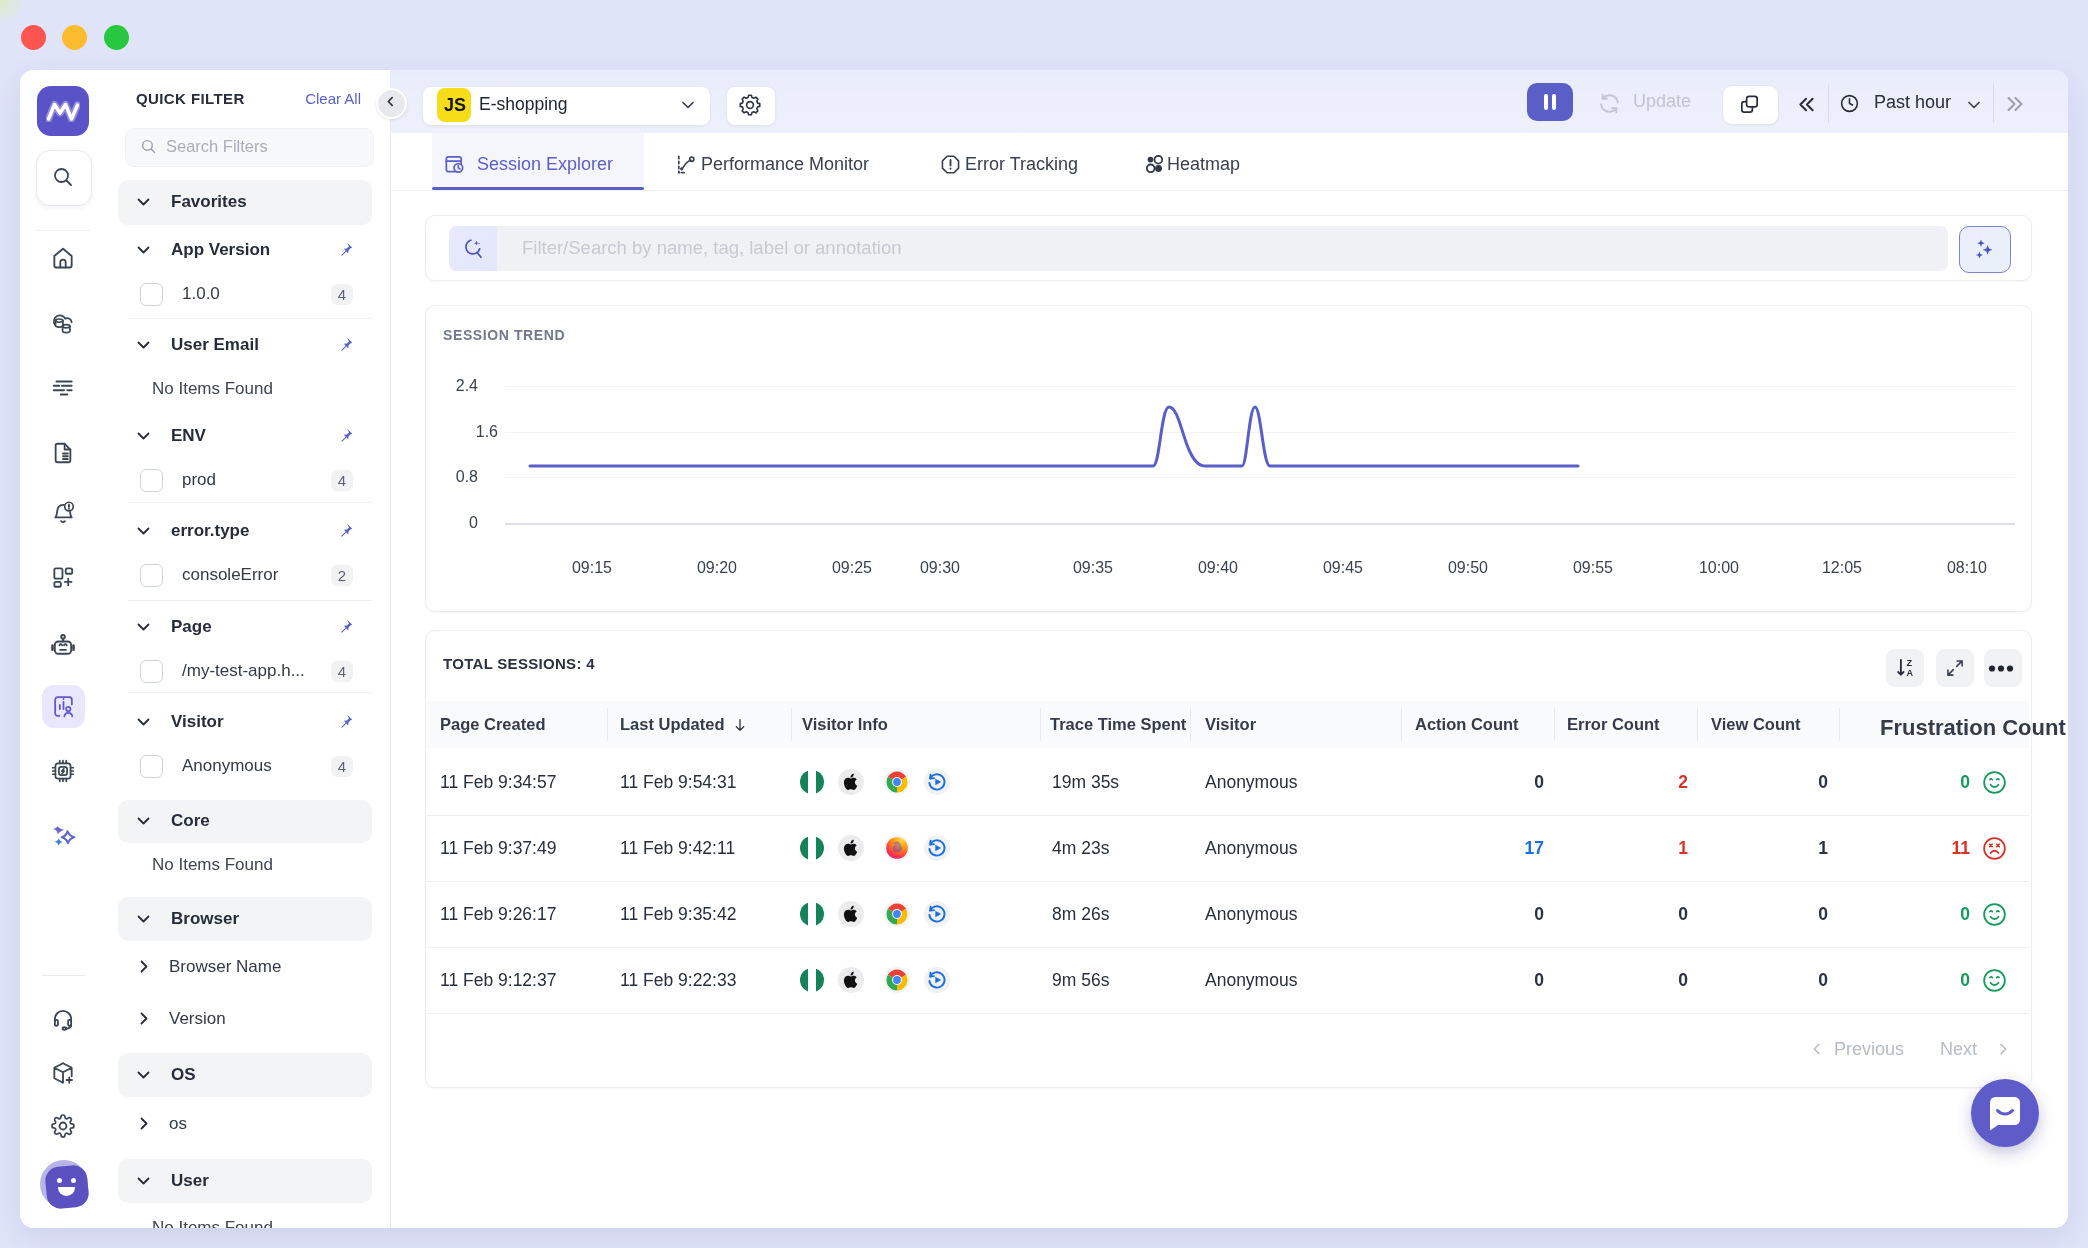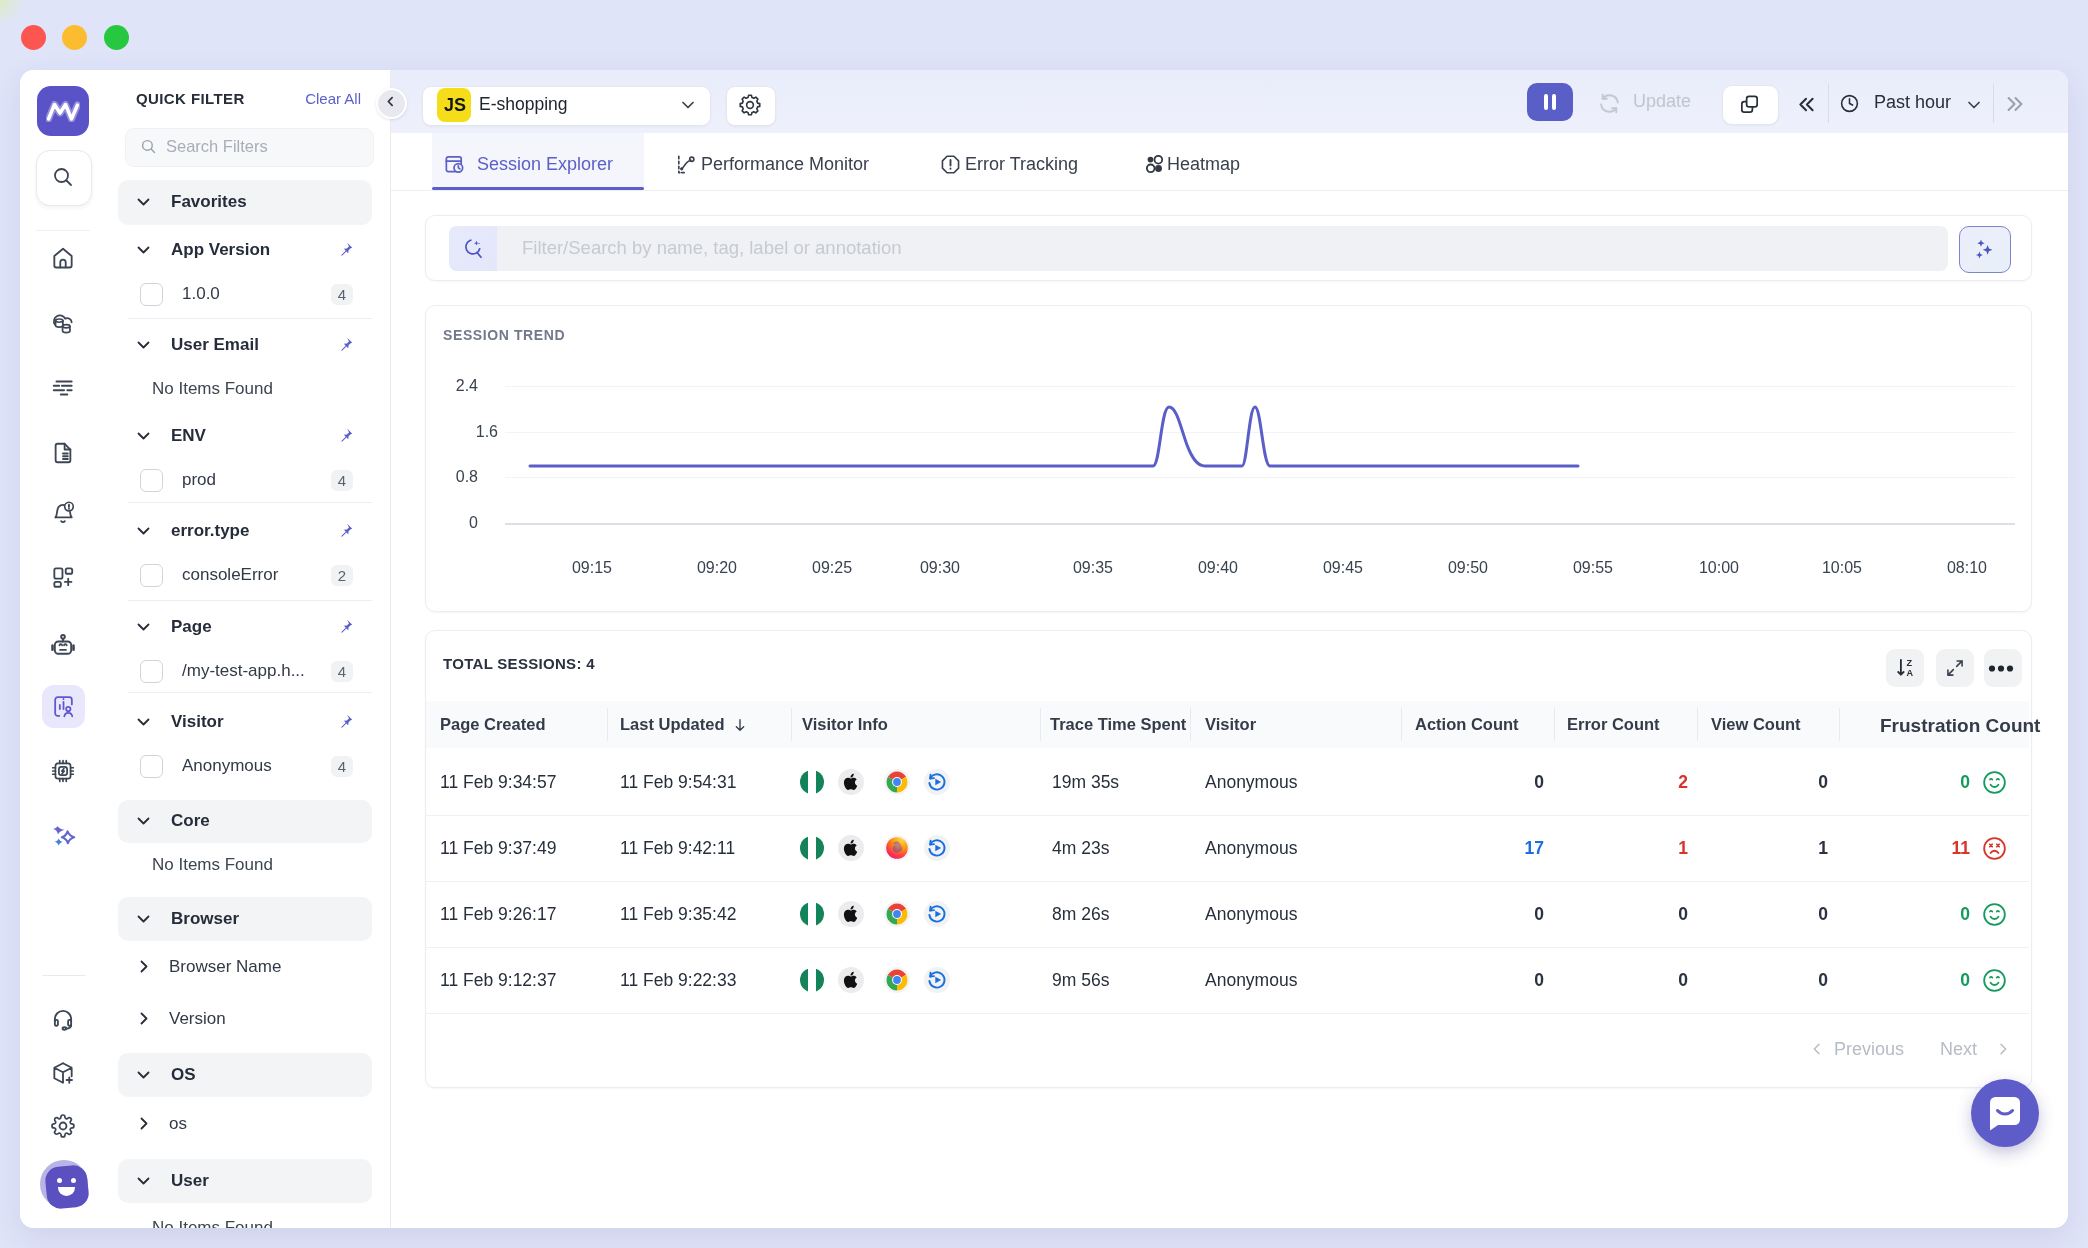--- a/index.html
+++ b/index.html
@@ -377,29 +377,29 @@
 <div class="abs" style="left:485px;top:453px;width:1510px;height:1.5px;background:#dde1e7"></div>
 <div class="txt" style="left:420px;top:307px;width:38px;text-align:right;font-size:16px;color:#39424f">2.4</div>
 <div class="txt" style="left:440px;top:353px;width:38px;text-align:right;font-size:16px;color:#39424f">1.6</div>
 <div class="txt" style="left:420px;top:398px;width:38px;text-align:right;font-size:16px;color:#39424f">0.8</div>
 <div class="txt" style="left:420px;top:444px;width:38px;text-align:right;font-size:16px;color:#39424f">0</div>
 <svg class="abs" style="left:405px;top:235px" width="1605" height="305" viewBox="0 0 1605 305">
 <path d="M105 161 H728 C735 161 736 102 744 102 C752 102 756 124 762 140 C767 153 772 161 780 161 H817 C822 161 824 102 830 102 C836 102 838 161 845 161 H1153" fill="none" stroke="#5a5fc8" stroke-width="3" stroke-linecap="round" stroke-linejoin="round"></path>
 </svg>
 <div class="txt" style="left:542px;top:489px;width:60px;text-align:center;font-size:16px;color:#39424f">09:15</div>
 <div class="txt" style="left:667px;top:489px;width:60px;text-align:center;font-size:16px;color:#39424f">09:20</div>
-<div class="txt" style="left:792px;top:489px;width:60px;text-align:left;font-size:16px;color:#39424f">09:25</div>
+<div class="txt" style="left:792px;top:489px;width:60px;text-align:right;font-size:16px;color:#39424f">09:25</div>
 <div class="txt" style="left:880px;top:489px;width:60px;text-align:right;font-size:16px;color:#39424f">09:30</div>
 <div class="txt" style="left:1043px;top:489px;width:60px;text-align:center;font-size:16px;color:#39424f">09:35</div>
 <div class="txt" style="left:1168px;top:489px;width:60px;text-align:center;font-size:16px;color:#39424f">09:40</div>
 <div class="txt" style="left:1293px;top:489px;width:60px;text-align:center;font-size:16px;color:#39424f">09:45</div>
 <div class="txt" style="left:1418px;top:489px;width:60px;text-align:center;font-size:16px;color:#39424f">09:50</div>
 <div class="txt" style="left:1543px;top:489px;width:60px;text-align:center;font-size:16px;color:#39424f">09:55</div>
 <div class="txt" style="left:1669px;top:489px;width:60px;text-align:center;font-size:16px;color:#39424f">10:00</div>
-<div class="txt" style="left:1792px;top:489px;width:60px;text-align:center;font-size:16px;color:#39424f">10:05</div>
+<div class="txt" style="left:1792px;top:489px;width:60px;text-align:center;font-size:16px;color:#39424f">12:05</div>
 <div class="txt" style="left:1917px;top:489px;width:60px;text-align:center;font-size:16px;color:#39424f">08:10</div>
 
 <div class="card" style="left:405px;top:560px;width:1605px;height:456px"></div>
 <div class="txt" style="left:423px;top:585px;font-size:15px;font-weight:bold;color:#2a3240;letter-spacing:.3px">TOTAL SESSIONS: 4</div>
 <div class="ghbtn" style="left:1866px;top:579px;width:38px;height:38px"></div>
 <svg class="abs" style="left:1874px;top:586px" width="23" height="23" viewBox="0 0 24 24">
       <path d="M7.2 4 V19.5 M7.2 19.5 L4.4 16.7 M7.2 19.5 L10 16.7" fill="none" stroke="#272e39" stroke-width="1.9" stroke-linecap="round" stroke-linejoin="round"></path>
       <text x="13" y="10" font-family="Liberation Sans,sans-serif" font-size="9.5" font-weight="bold" fill="#272e39">Z</text>
       <text x="13" y="21" font-family="Liberation Sans,sans-serif" font-size="9.5" font-weight="bold" fill="#272e39">A</text>
     </svg>
@@ -427,21 +427,21 @@
 <div class="txt" style="left:600px;top:645px;font-size:16.5px;font-weight:bold;color:#343c4a">Last Updated</div>
 <svg class="abs" style="left:712px;top:647px" width="16" height="16" viewBox="0 0 24 24" fill="none" stroke="#343c4a" stroke-width="2" stroke-linecap="round" stroke-linejoin="round">
       <path d="M12 4 V20 M12 20 L6.5 14.5 M12 20 L17.5 14.5"></path>
     </svg>
 <div class="txt" style="left:782px;top:645px;font-size:16.5px;font-weight:bold;color:#343c4a">Visitor Info</div>
 <div class="txt" style="left:1030px;top:645px;font-size:16.5px;font-weight:bold;color:#343c4a">Trace Time Spent</div>
 <div class="txt" style="left:1185px;top:645px;font-size:16.5px;font-weight:bold;color:#343c4a">Visitor</div>
 <div class="txt" style="left:1395px;top:645px;font-size:16.5px;font-weight:bold;color:#343c4a">Action Count</div>
 <div class="txt" style="left:1547px;top:645px;font-size:16.5px;font-weight:bold;color:#343c4a">Error Count</div>
 <div class="txt" style="left:1691px;top:645px;font-size:16.5px;font-weight:bold;color:#343c4a">View Count</div>
-<div class="txt" style="left:1860px;top:645px;font-size:19px;font-weight:bold;color:#343c4a">Frustration Count</div>
+<div class="txt" style="left:1860px;top:645px;font-size:22px;font-weight:bold;color:#343c4a">Frustration Count</div>
 
 <div class="sep" style="left:406px;top:745px;width:1603px;background:#eef0f3"></div>
 <div class="sep" style="left:406px;top:811px;width:1603px;background:#eef0f3"></div>
 <div class="sep" style="left:406px;top:877px;width:1603px;background:#eef0f3"></div>
 <div class="sep" style="left:406px;top:943px;width:1603px;background:#eef0f3"></div>
 
 <div class="cell" style="left:420px;top:702px">11 Feb 9:34:57</div>
 <div class="cell" style="left:600px;top:702px">11 Feb 9:54:31</div>
 <svg class="abs" style="left:779px;top:699px" width="26" height="26" viewBox="0 0 26 26">
       <clipPath id="fc1">

